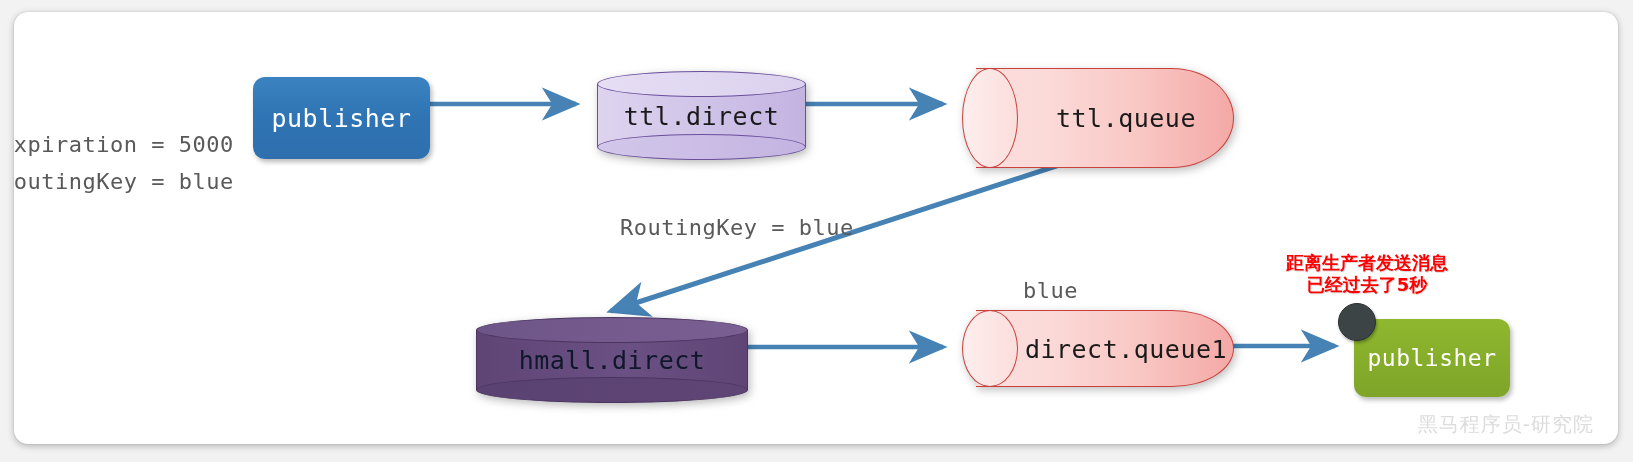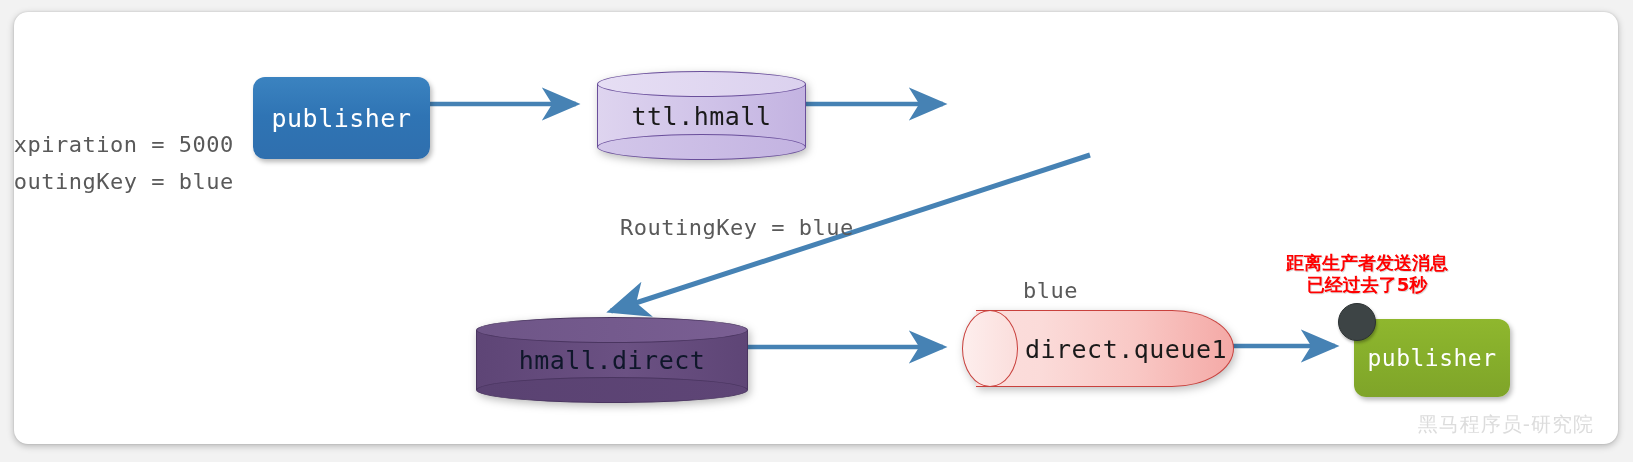--- a/index.html
+++ b/index.html
@@ -275,23 +275,28 @@
     <div class="plain-text" style="left:-14px; top:157px;">RoutingKey = blue</div>
 
     <div id="publisher-node">
       <span class="node-text">publisher</span>
     </div>
 
     <div id="ttl-fanout-node" class="cyl-v">
       <div class="body"></div>
       <div class="bottom-ellipse"></div>
       <div class="top-ellipse"></div>
-      <div class="label">ttl.hmall</div>
-    </div>
-
+      <div class="label">ttl.direct</div>
+    </div>
+
+    <div id="ttl-queue-node" class="cyl-h">
+      <div class="tube"></div>
+      <div class="cap"></div>
+      <div class="label">ttl.queue</div>
+    </div>
 
     <div class="edge-label" style="left:606px; top:203px;">RoutingKey = blue</div>
 
     <div class="edge-label" style="left:1009px; top:254px;margin-top:12px;">blue</div>
 
     <div id="hmall-direct-node" class="cyl-v">
       <div class="body"></div>
       <div class="bottom-ellipse"></div>
       <div class="top-ellipse"></div>
       <div class="label">hmall.direct</div>

